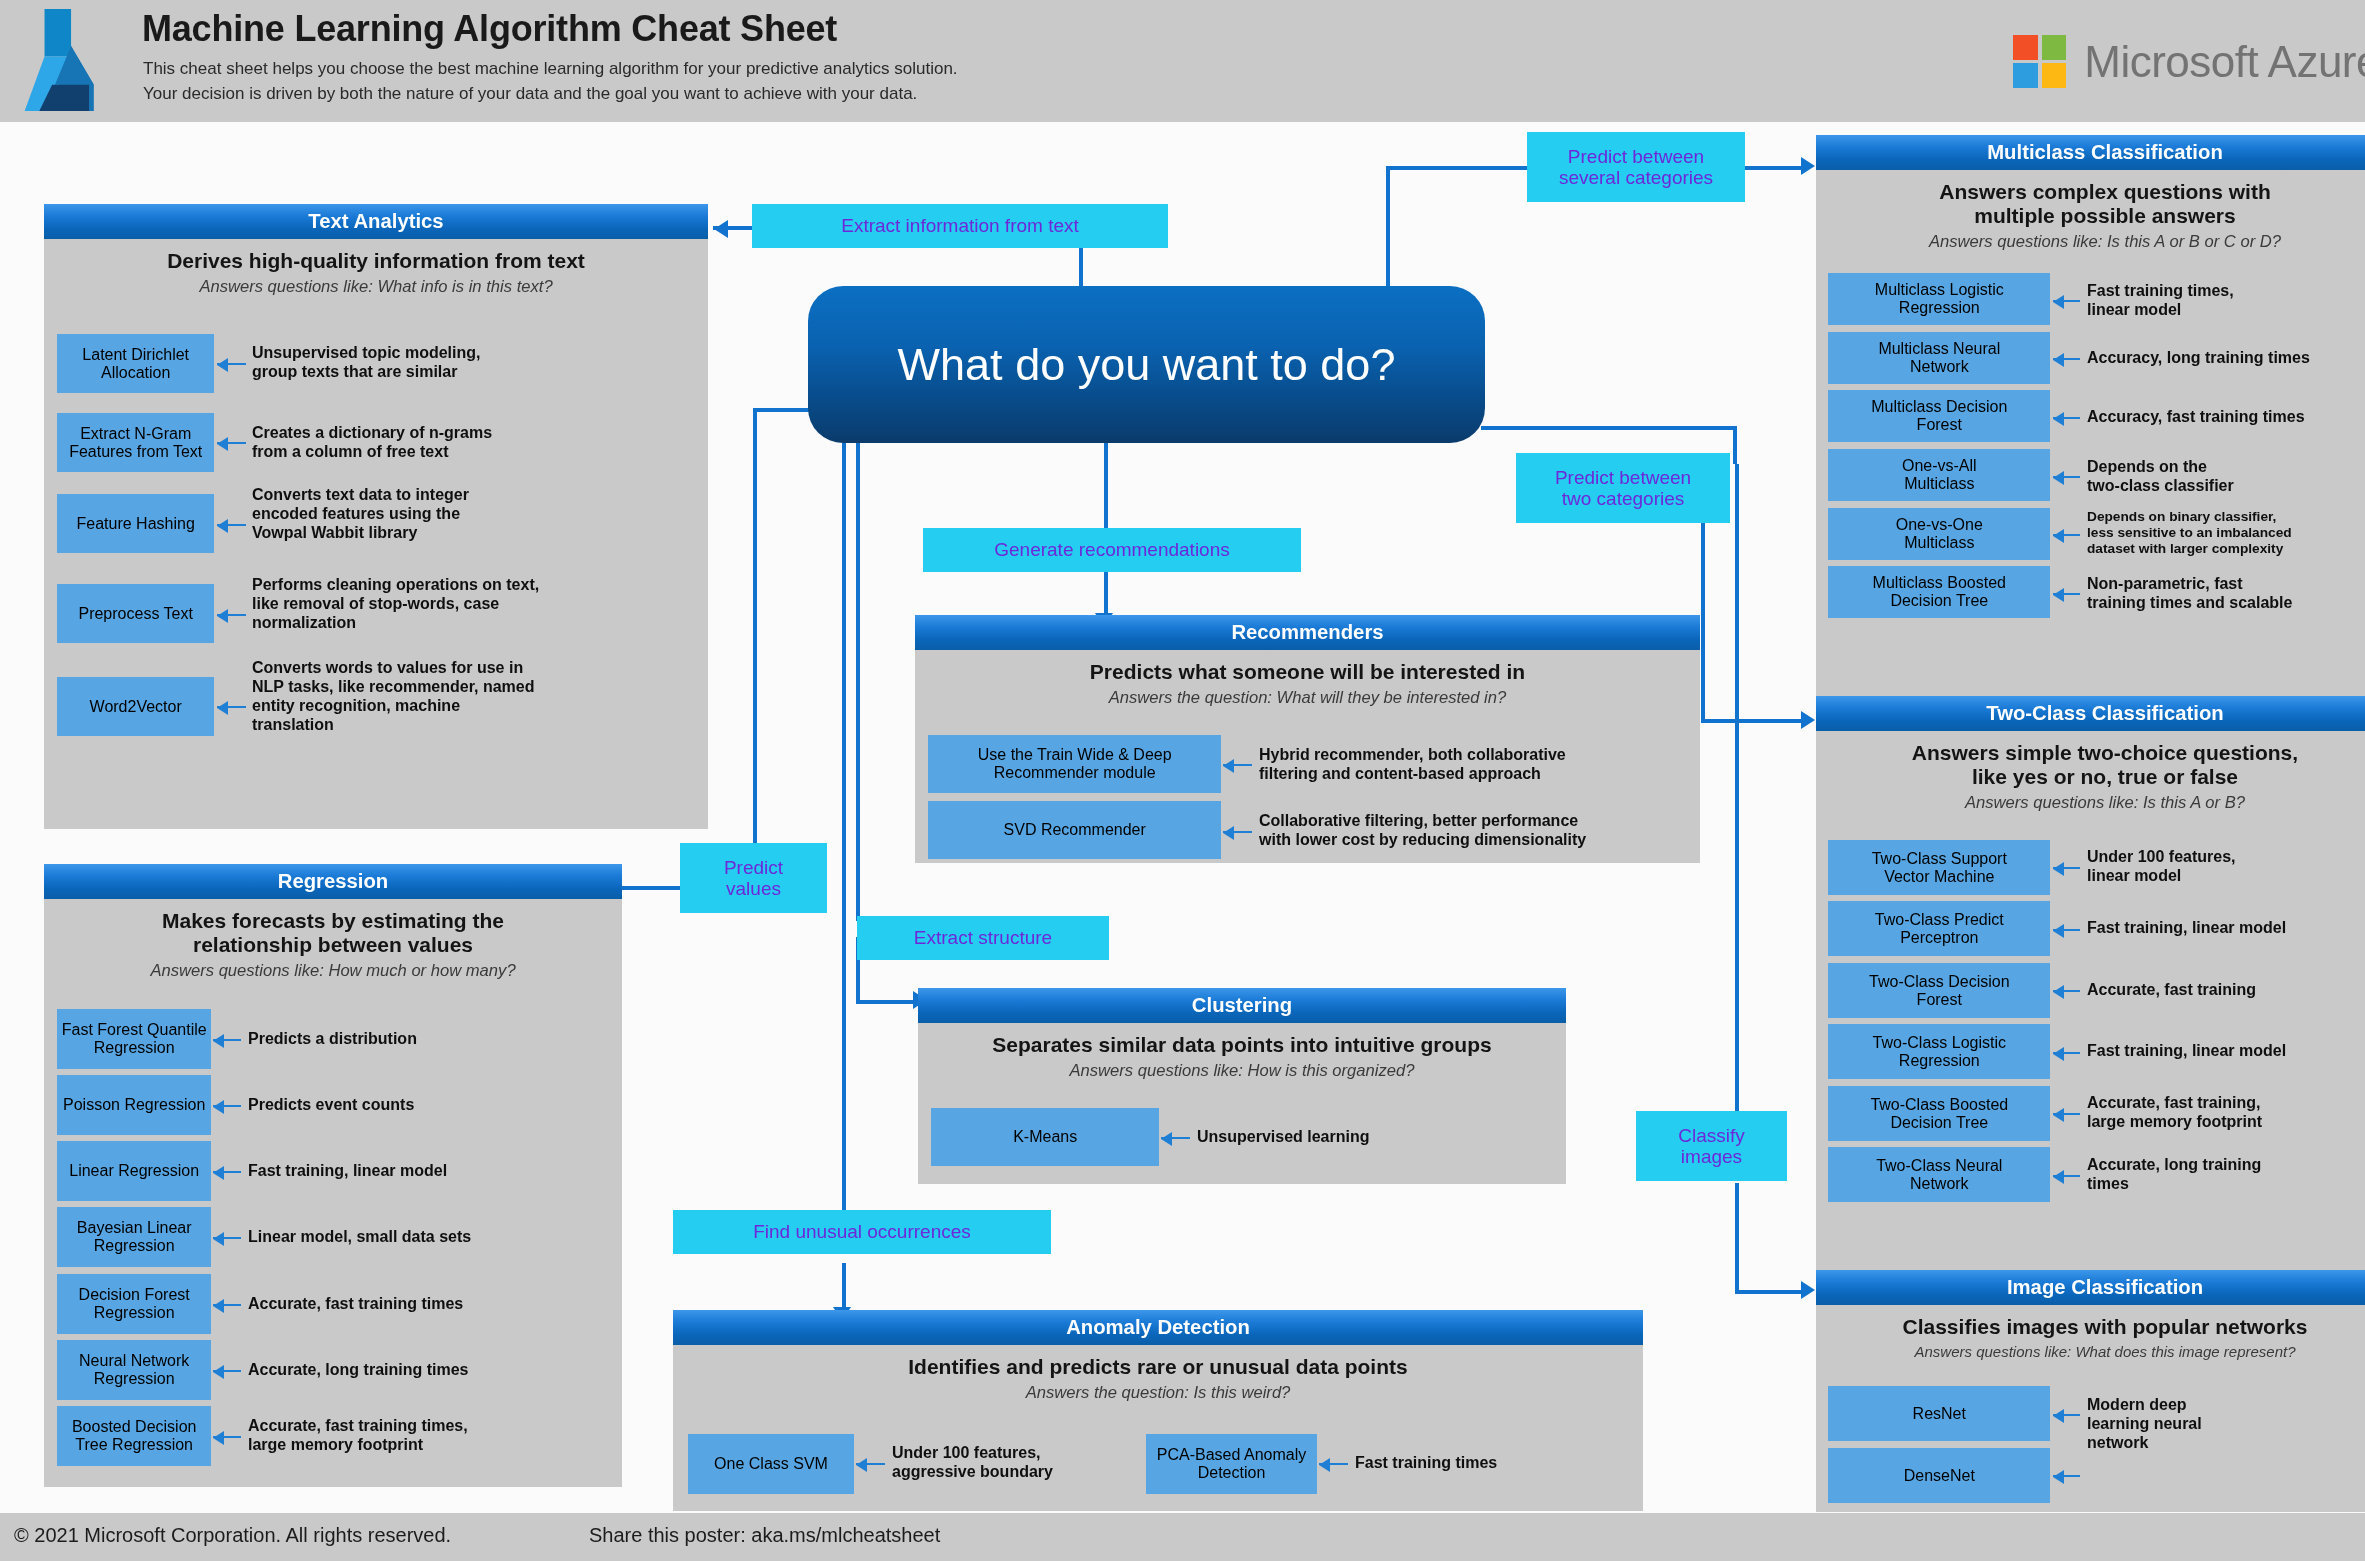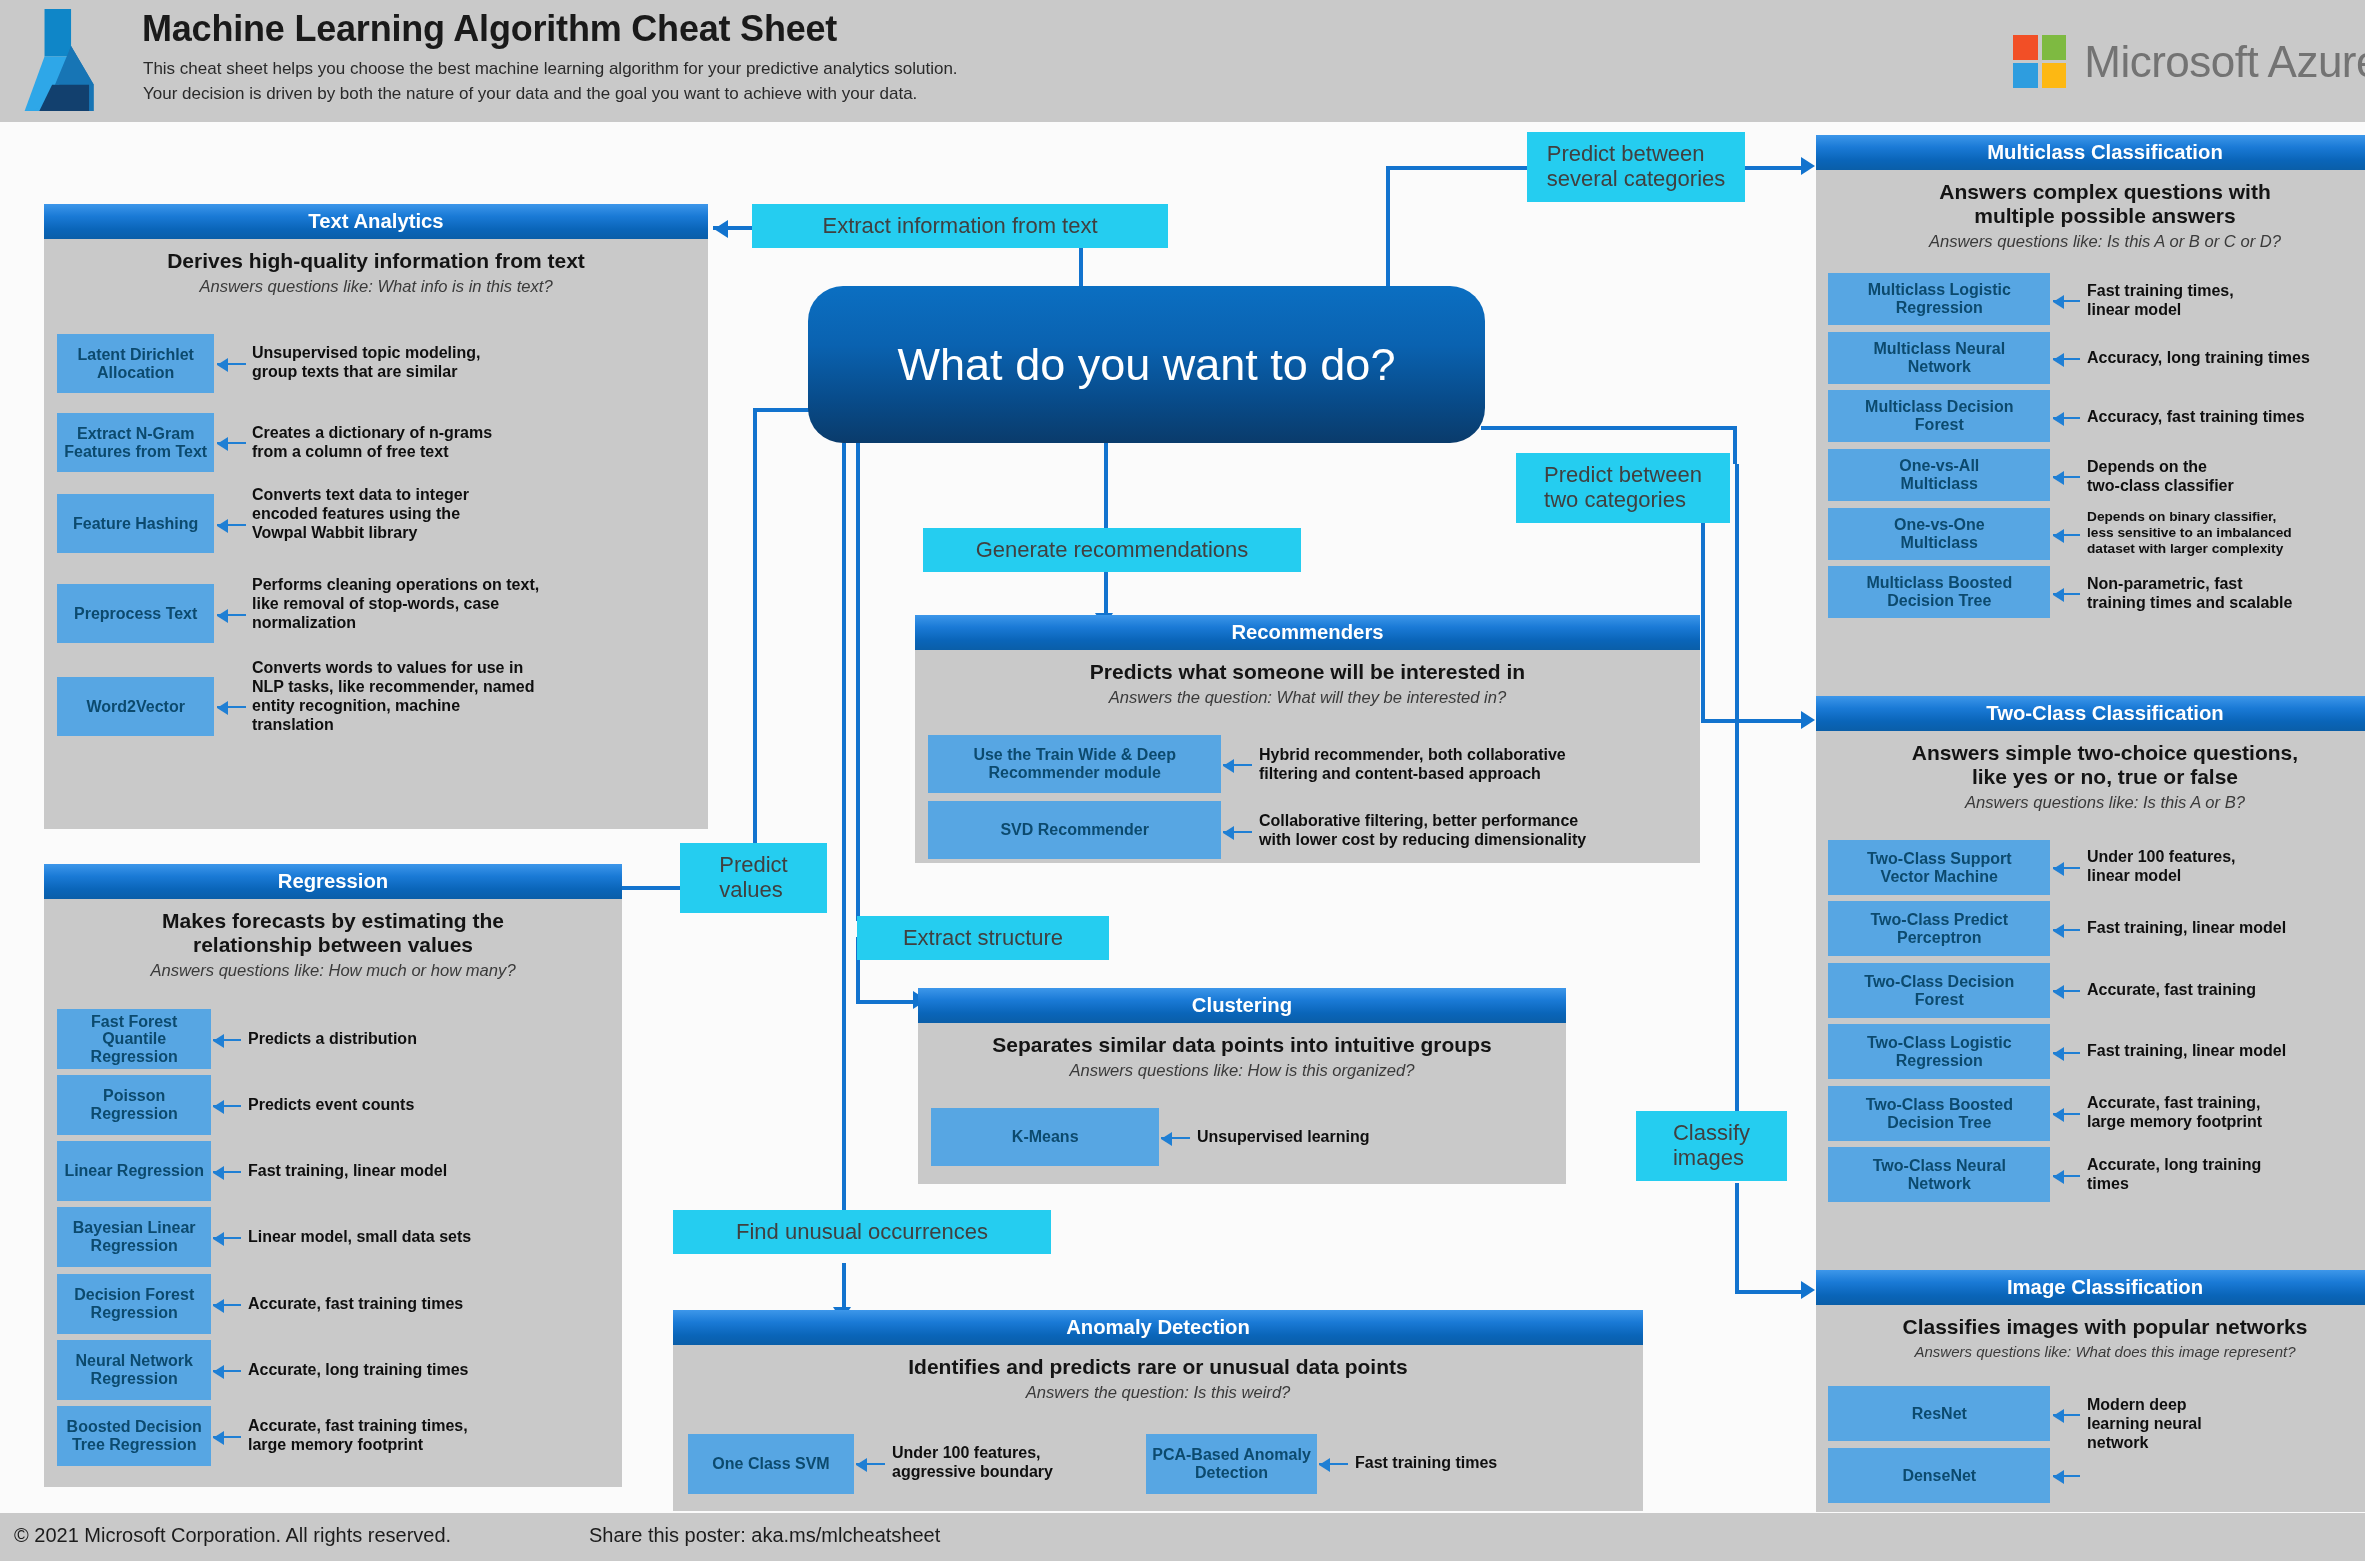--- a/index.html
+++ b/index.html
@@ -31,22 +31,22 @@
   .panel-hdr{
     width:100%;height:35px;line-height:35px;text-align:center;
     color:#fff;font-size:20.3px;font-weight:bold;
     background:linear-gradient(to bottom,#3d97ea 0%,#1a7ad6 35%,#0a65b9 72%,#0a5ea8 100%);
   }
   .panel-body{width:100%;background:#c9c9c9;box-sizing:border-box;position:relative;}
   .panel-title{text-align:center;font-size:21px;font-weight:bold;color:#141414;line-height:1.14;padding-top:10.4px;}
   .panel-q{text-align:center;font-size:16.6px;font-style:italic;color:#3a3a3a;margin-top:4.7px;line-height:1.1;}
 
   .algo{
-    position:absolute;background:#57a6e3;color:#0c4a6e;
-    font-size:16px;font-weight:bold;text-align:center;
+    position:absolute;background:#57a6e3;color:#000000;
+    font-size:16px;font-weight:normal;text-align:center;
     display:flex;align-items:center;justify-content:center;line-height:1.1;
     box-sizing:border-box;padding:0.9px 2.8px;
   }
   .desc{position:absolute;font-size:16px;font-weight:bold;color:#0f0f0f;line-height:1.18;}
   .desc.small{font-size:13.7px;}
 
   
   .la{position:absolute;height:0;border-top:2.8px solid #1f7fd4;}
   .la:before{content:"";position:absolute;left:0;top:-7px;border-top:7px solid transparent;border-bottom:7px solid transparent;border-right:11.4px solid #1f7fd4;}
 
@@ -54,22 +54,22 @@
   .hub{
     position:absolute;left:808px;top:286px;width:677px;height:157px;
     border-radius:35px 35px 35px 35px;
     background:linear-gradient(to bottom,#0b6fc2 0%,#0a62b0 38%,#084d8d 70%,#0a3b6b 100%);
     color:#fff;display:flex;align-items:center;justify-content:center;
     font-size:45px;
   }
 
   
   .cyan{
-    position:absolute;background:#25cdf0;color:#404040;
-    font-size:22px;text-align:left;
+    position:absolute;background:#25cdf0;color:#6d28d9;
+    font-size:19px;text-align:center;
     display:flex;align-items:center;justify-content:center;line-height:1.12;
     box-sizing:border-box;padding:0 4.7px;
   }
 
   
   .ln{position:absolute;background:#1273ce;}
   .lnh{height:4.3px;}
   .lnv{width:4.3px;}
   .arrR{position:absolute;width:0;height:0;border-top:9px solid transparent;border-bottom:9px solid transparent;border-left:14px solid #1273ce;}
   .arrL{position:absolute;width:0;height:0;border-top:9px solid transparent;border-bottom:9px solid transparent;border-right:14px solid #1273ce;}

